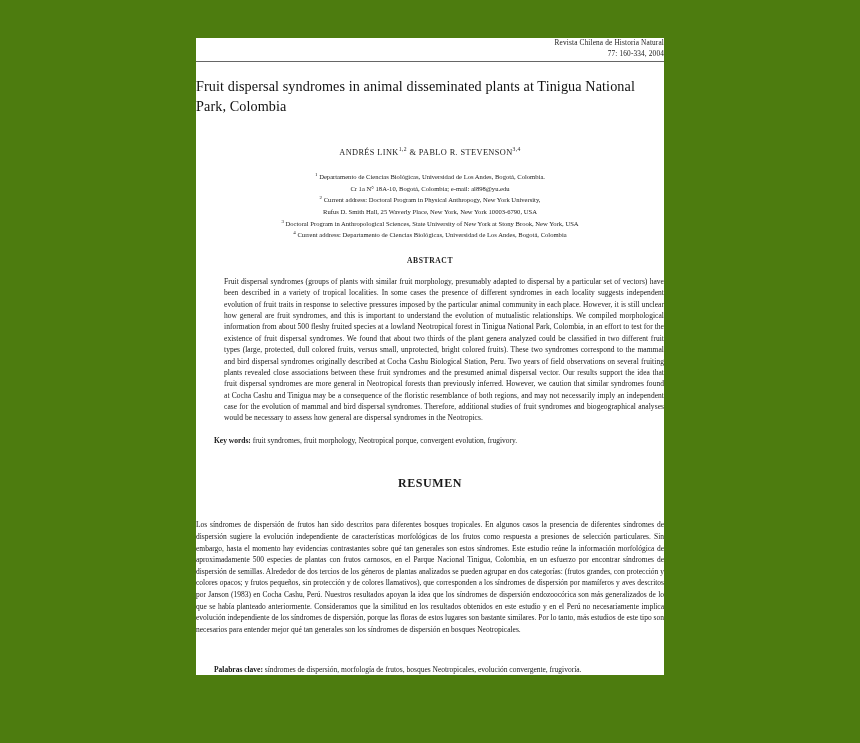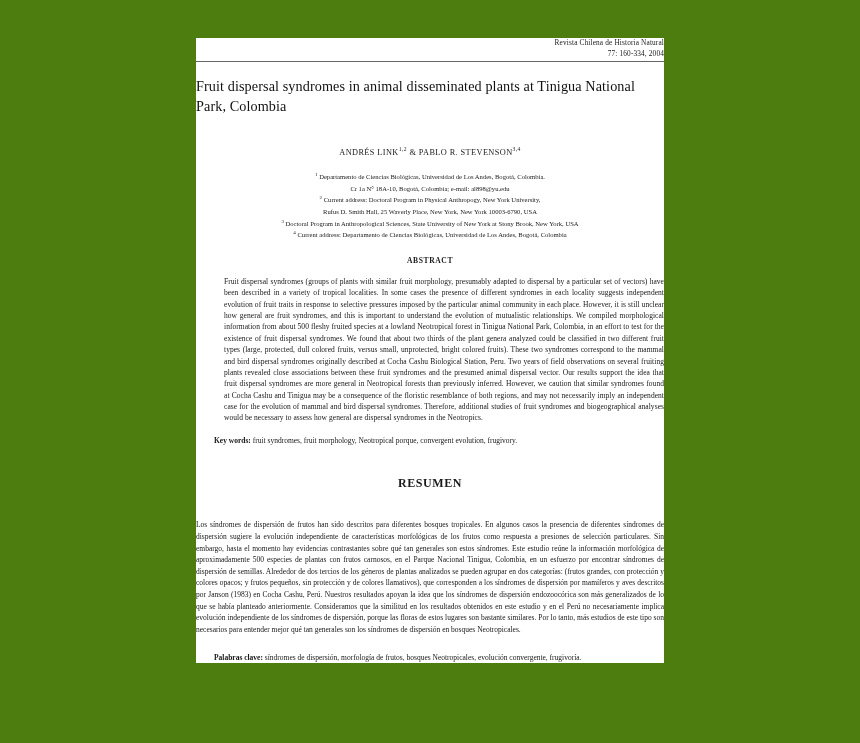--- a/index.html
+++ b/index.html
@@ -101,21 +101,21 @@
     letter-spacing: 0.6px;
   }
   .resumen-body {
     margin-top: 28px;
     font-size: 7.5px;
     line-height: 1.55;
     text-align: justify;
     color: #171717;
   }
   .palabras {
-    margin-top: 16px;
+    margin-top: 28px;
     font-size: 7.5px;
     line-height: 1.55;
     text-align: justify;
     text-indent: 18px;
     color: #171717;
   }
   .palabras b { font-weight: bold; }
 </style>
 </head>
 <body>

